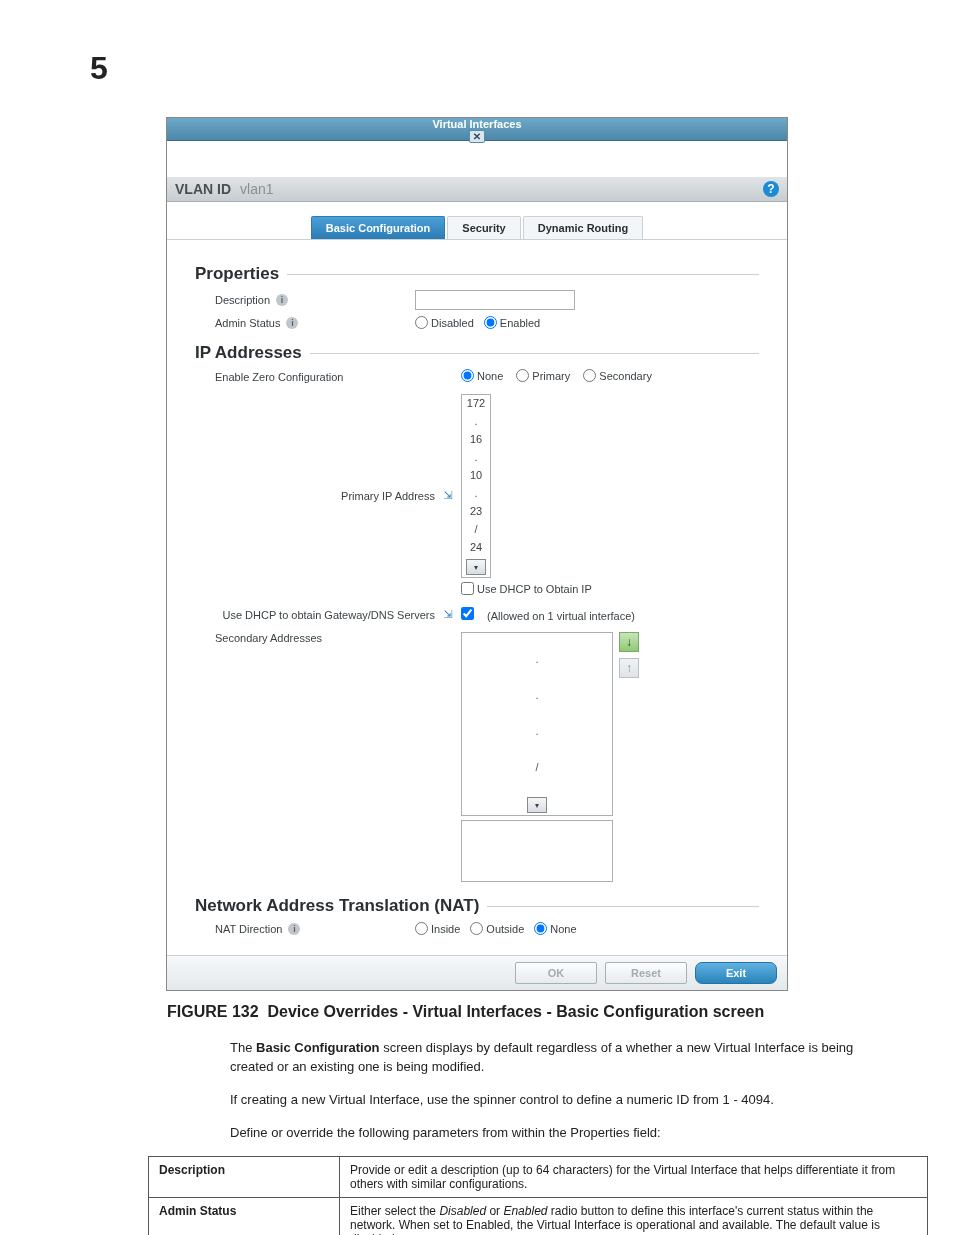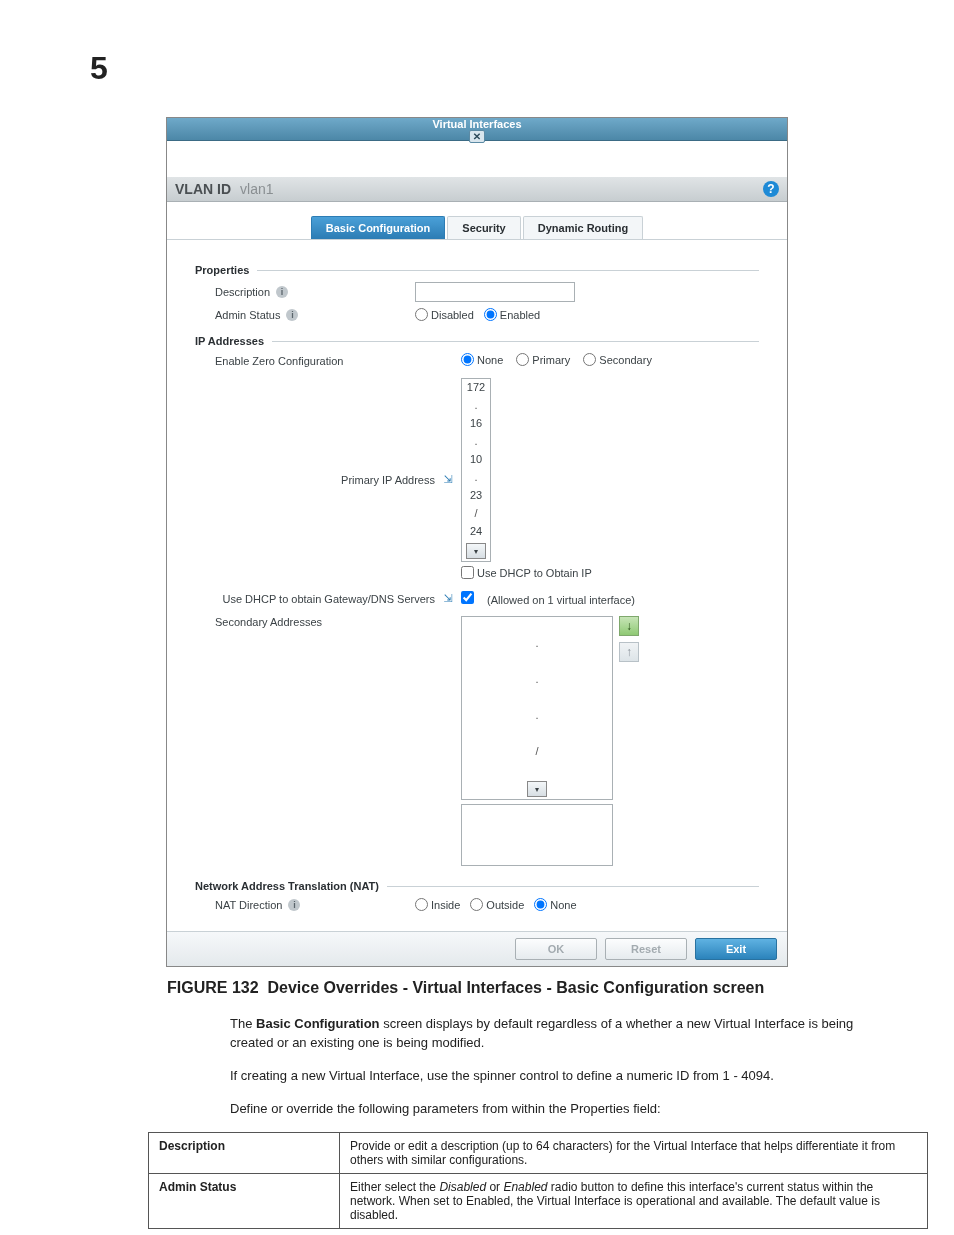--- a/index.html
+++ b/index.html
@@ -101,21 +101,21 @@
   .tab.active {
     background: linear-gradient(#4aa0d8, #2c7cb4);
     color: #fff;
     border-color: #2c7cb4;
   }
   .panel-body {
     padding: 10px 28px 14px 28px;
   }
   .sect-title {
     font-weight: bold;
-    font-size: 11px;
+    font-size: 17px;
     color: #2a2f33;
     margin: 14px 0 6px 0;
     display: flex;
     align-items: center;
     justify-content: space-between;
   }
   .sect-title .rule {
     flex: 1;
     height: 1px;
     background: #c9d1d6;
@@ -237,20 +237,21 @@
     background: linear-gradient(#fcfdfe,#e6ebee);
     color: #555;
     cursor: pointer;
     text-align: center;
   }
   .btn.disabled { color: #a3abb0; cursor: default; }
   .btn.primary {
     background: linear-gradient(#5fb2e2,#2b83bb);
     border-color: #2972a0;
     color: #fff;
+    border-radius: 7px;
   }
   .caption {
     width: 620px;
     margin: 8px auto 18px auto;
     font-size: 16px;
   }
   .caption .fig-label { font-weight: bold; }
   .body-text {
     width: 660px;
     margin: 0 0 14px 170px;

